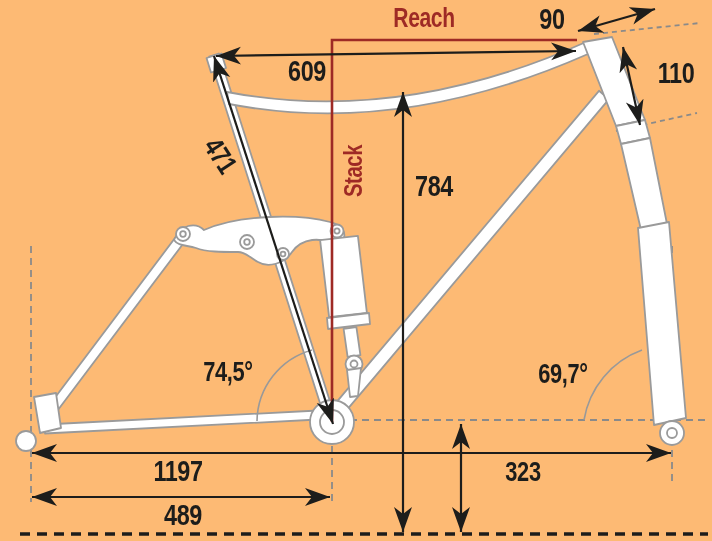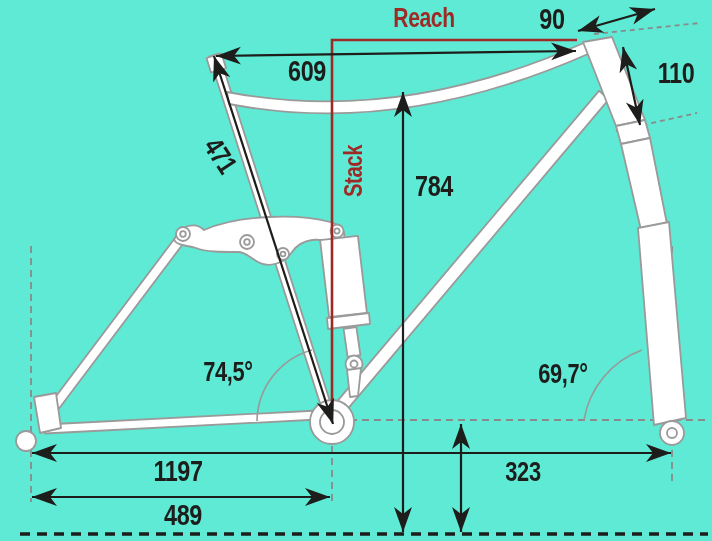--- a/index.html
+++ b/index.html
@@ -1,17 +1,17 @@
 <!DOCTYPE html>
 <html><head>
 <meta charset="utf-8">
 <style>
   html,body{margin:0;padding:0;background:#fff;}
   .stage{
-    position:relative;width:712px;height:541px;background:#5eead4;
+    position:relative;width:712px;height:541px;background:#fdba74;
     font-family:"Liberation Sans",sans-serif;overflow:hidden;
   }
   .stage svg{position:absolute;left:0;top:0;}
   .lbl{
     position:absolute;font-weight:700;color:#1d1d1b;white-space:nowrap;
     letter-spacing:-0.5px;line-height:1;
     transform:translate(-50%,-50%) scaleX(0.78);
   }
   .lbl.red{color:#9e2a25;}
   .lbl.rot471{transform:translate(-50%,-50%) rotate(57deg) scaleX(0.78);}

